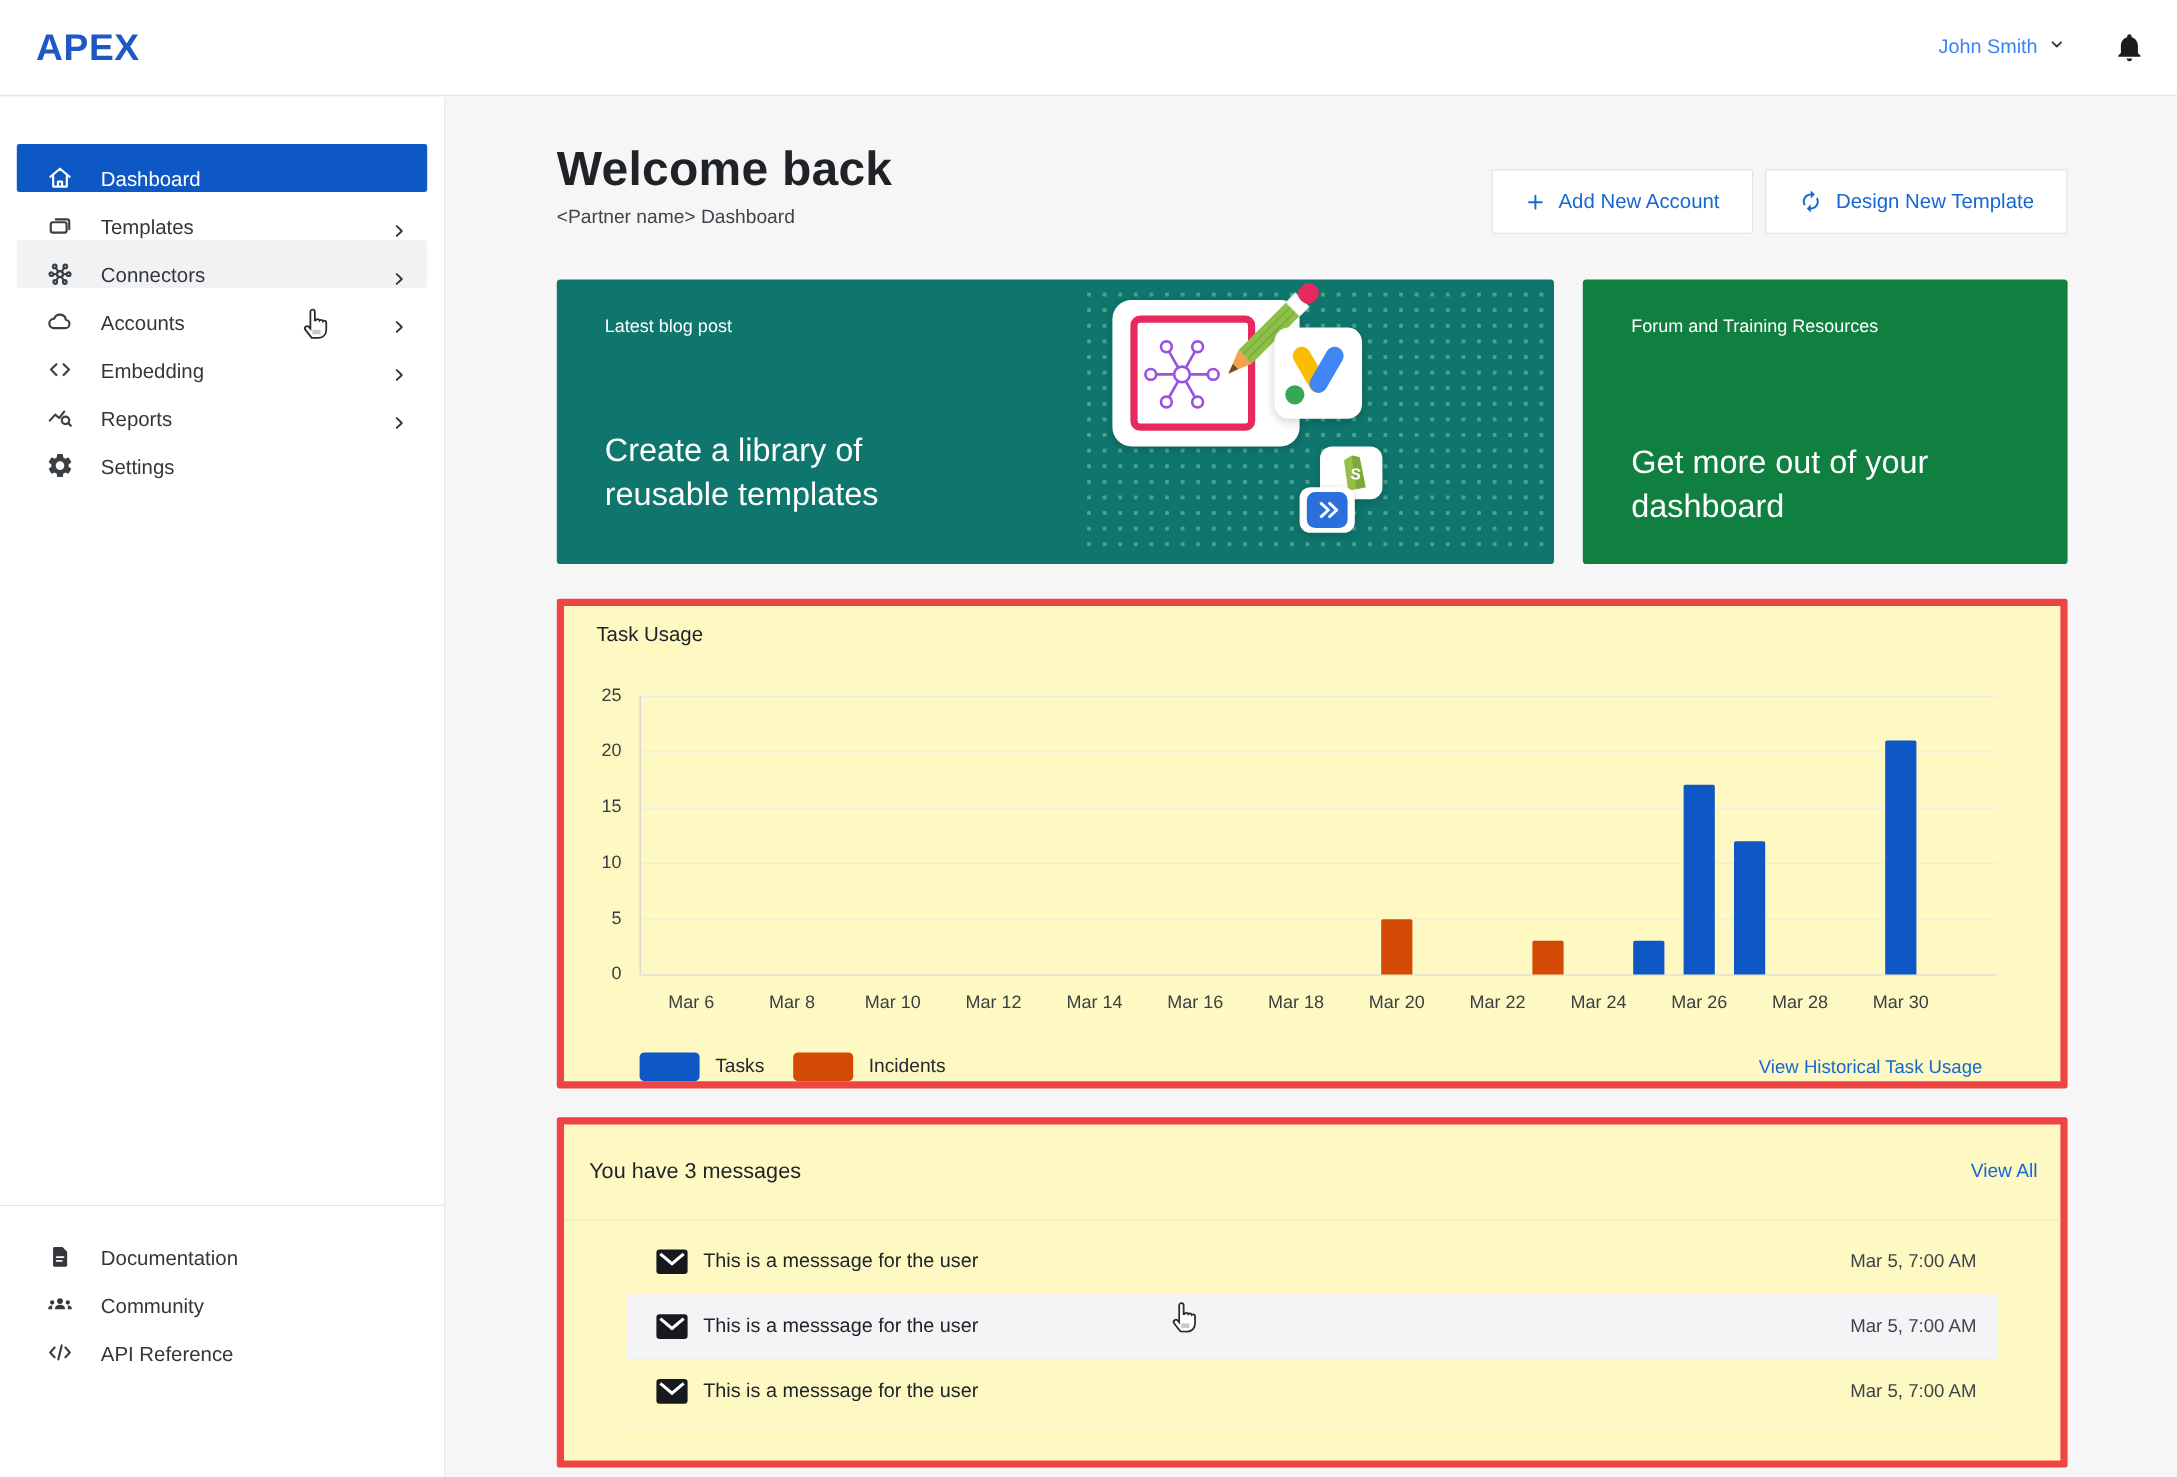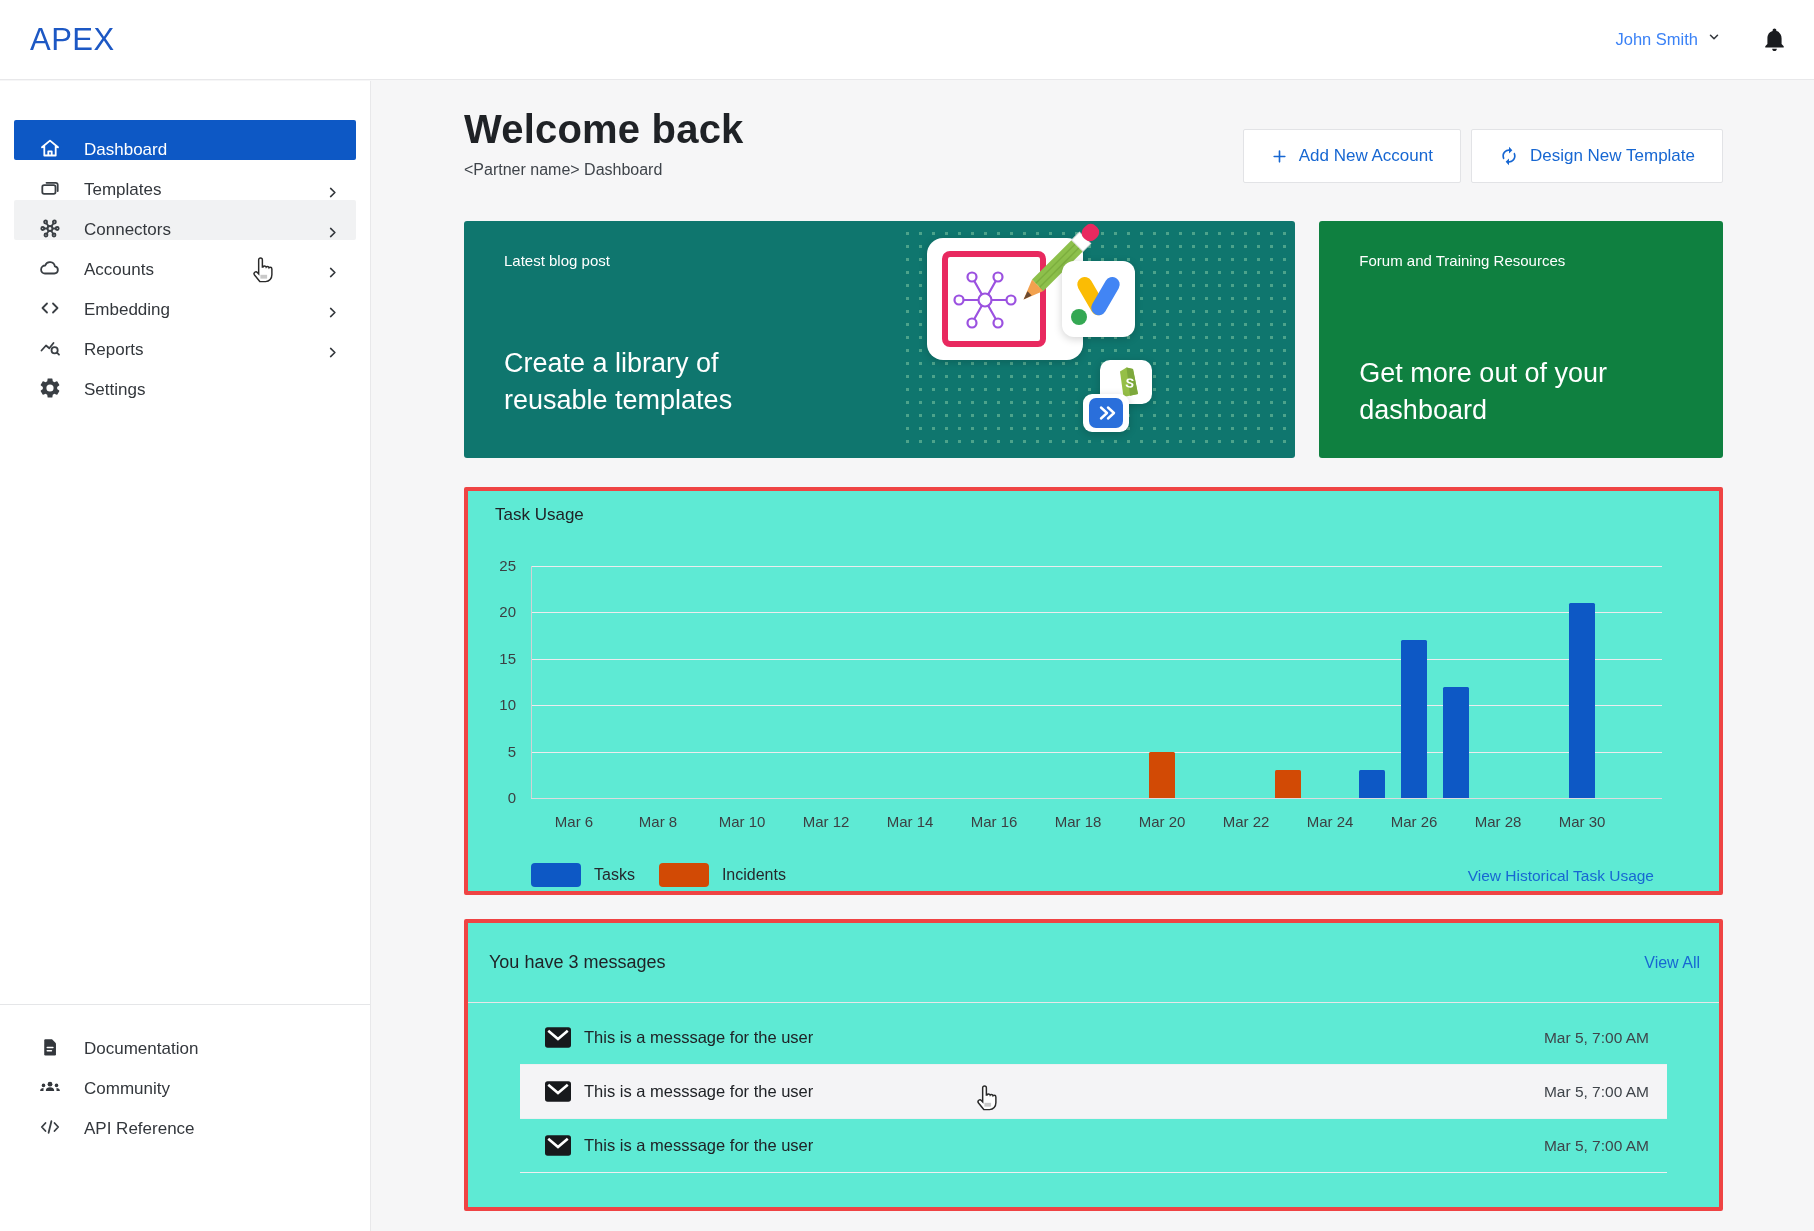--- a/index.html
+++ b/index.html
@@ -2,38 +2,38 @@
 <html><head>
 <meta charset="utf-8">
 <style>
   *{box-sizing:border-box;margin:0;padding:0}
   html,body{width:1814px;height:1231px}
   body{position:relative;overflow:hidden;background:#f6f6f7;font-family:"Liberation Sans",sans-serif;color:#202327}
   svg{display:block;overflow:visible}
 
   
   .header{position:absolute;top:0;left:0;right:0;height:80px;background:#fff;border-bottom:1px solid #e8e8ea;z-index:5}
-  .logo{position:absolute;left:30px;top:50%;transform:translateY(-50%);font-size:31px;font-weight:400;letter-spacing:.5px;color:#1d58c4}
+  .logo{position:absolute;left:30px;top:50%;transform:translateY(-50%);font-size:31px;font-weight:700;letter-spacing:.5px;color:#1d58c4}
   .header-right{position:absolute;right:26px;top:0;height:100%;display:flex;align-items:center;gap:40px}
   .user-menu{display:flex;align-items:flex-start;gap:9px;font-size:16.5px;color:#3b82f6;cursor:pointer}
 
   
   .sidebar{position:absolute;top:81px;left:0;bottom:0;width:371px;background:#fff;border-right:1px solid #e8e8ea;z-index:4}
   #side-nav{padding-top:39px}
   .side-item{height:40px;margin:0 14px;display:flex;align-items:flex-end;padding:0 16px 0 24px;border-radius:2px;font-size:17px;color:#33373c;cursor:pointer}
   .side-item .s-icon{width:24px;height:24px;margin-right:22px;display:flex;align-items:center;justify-content:center}
   .side-item .chev{margin-left:auto;display:flex}
   .side-item.active{background:#0d58c5;color:#fff}
   .side-item.active svg *{stroke:#fff}
   .side-item.hover{background:#f1f2f3}
   .side-divider{position:absolute;top:923px;left:0;right:0;height:1px;background:#e5e6e8}
   #side-footer{position:absolute;top:938px;left:0;right:0}
 
   
-  .main{position:absolute;left:372px;top:81px;right:0;bottom:0;padding:0 91px 0 92px}
+  .main{position:absolute;left:372px;top:81px;right:0;bottom:0;padding:12px 91px 0 92px}
   .title-row{position:relative;margin-top:26px;height:64px}
   h1{font-size:40px;font-weight:700;color:#1f2226;letter-spacing:.2px}
   .subtitle{margin-top:9px;font-size:16px;color:#3f444a}
   .actions{position:absolute;top:22px;right:0;display:flex;gap:10px}
   .btn{height:54px;background:#fff;border:1px solid #e2e3e6;display:flex;align-items:center;gap:11px;padding:0 27px;font-size:17px;color:#1767d2;cursor:pointer;border-radius:2px;font-family:inherit}
 
   
   .banners{display:flex;gap:24px;margin-top:50px}
   .banner{height:237px;border-radius:3px;position:relative;color:#fff}
   .banner.blue{width:832px;background:#0f766e}
@@ -43,21 +43,21 @@
   .banner.blue .banner-title{max-width:270px}
   .banner.green .banner-title{max-width:300px;top:134px}
   .dots{position:absolute;left:437px;top:6px;bottom:6px;width:388px;background-image:radial-gradient(rgba(126,200,162,.55) 1.7px,transparent 1.8px);background-size:13px 13px}
   .il-card{position:absolute;background:#fff;box-shadow:0 2px 8px rgba(0,0,0,.18)}
   .cardA{left:463px;top:17px;width:156px;height:122px;border-radius:16px}
   .cardB{left:598px;top:40px;width:73px;height:76px;border-radius:12px}
   .cardC{left:636px;top:139px;width:52px;height:44px;border-radius:10px}
   .cardD{left:619px;top:173px;width:46px;height:38px;border-radius:9px;display:flex;align-items:center;justify-content:center}
 
   
-  .card{background:#5eead4;border:4px solid #ef4444;border-radius:2px;position:relative}
+  .card{background:#fef9c3;border:6px solid #ef4444;border-radius:2px;position:relative}
   .chart-card{margin-top:29px;height:408px}
   .chart-title{position:absolute;left:27px;top:14px;font-size:17px;color:#202327}
   #plot{position:absolute;inset:0}
   .gridline{position:absolute;height:1px;background:#ececee}
   .gridline.zero{background:#dcdcde}
   .yaxis-line{position:absolute;width:1px;background:#d2d2d4}
   .ytick{position:absolute;width:42px;text-align:right;font-size:15px;color:#3c4043}
   .xtick{position:absolute;width:72px;text-align:center;font-size:15px;color:#3c4043}
   .bar{position:absolute;width:26px;border-radius:1.5px 1.5px 0 0}
   .legend{position:absolute;left:63px;top:372px;display:flex;align-items:center}

